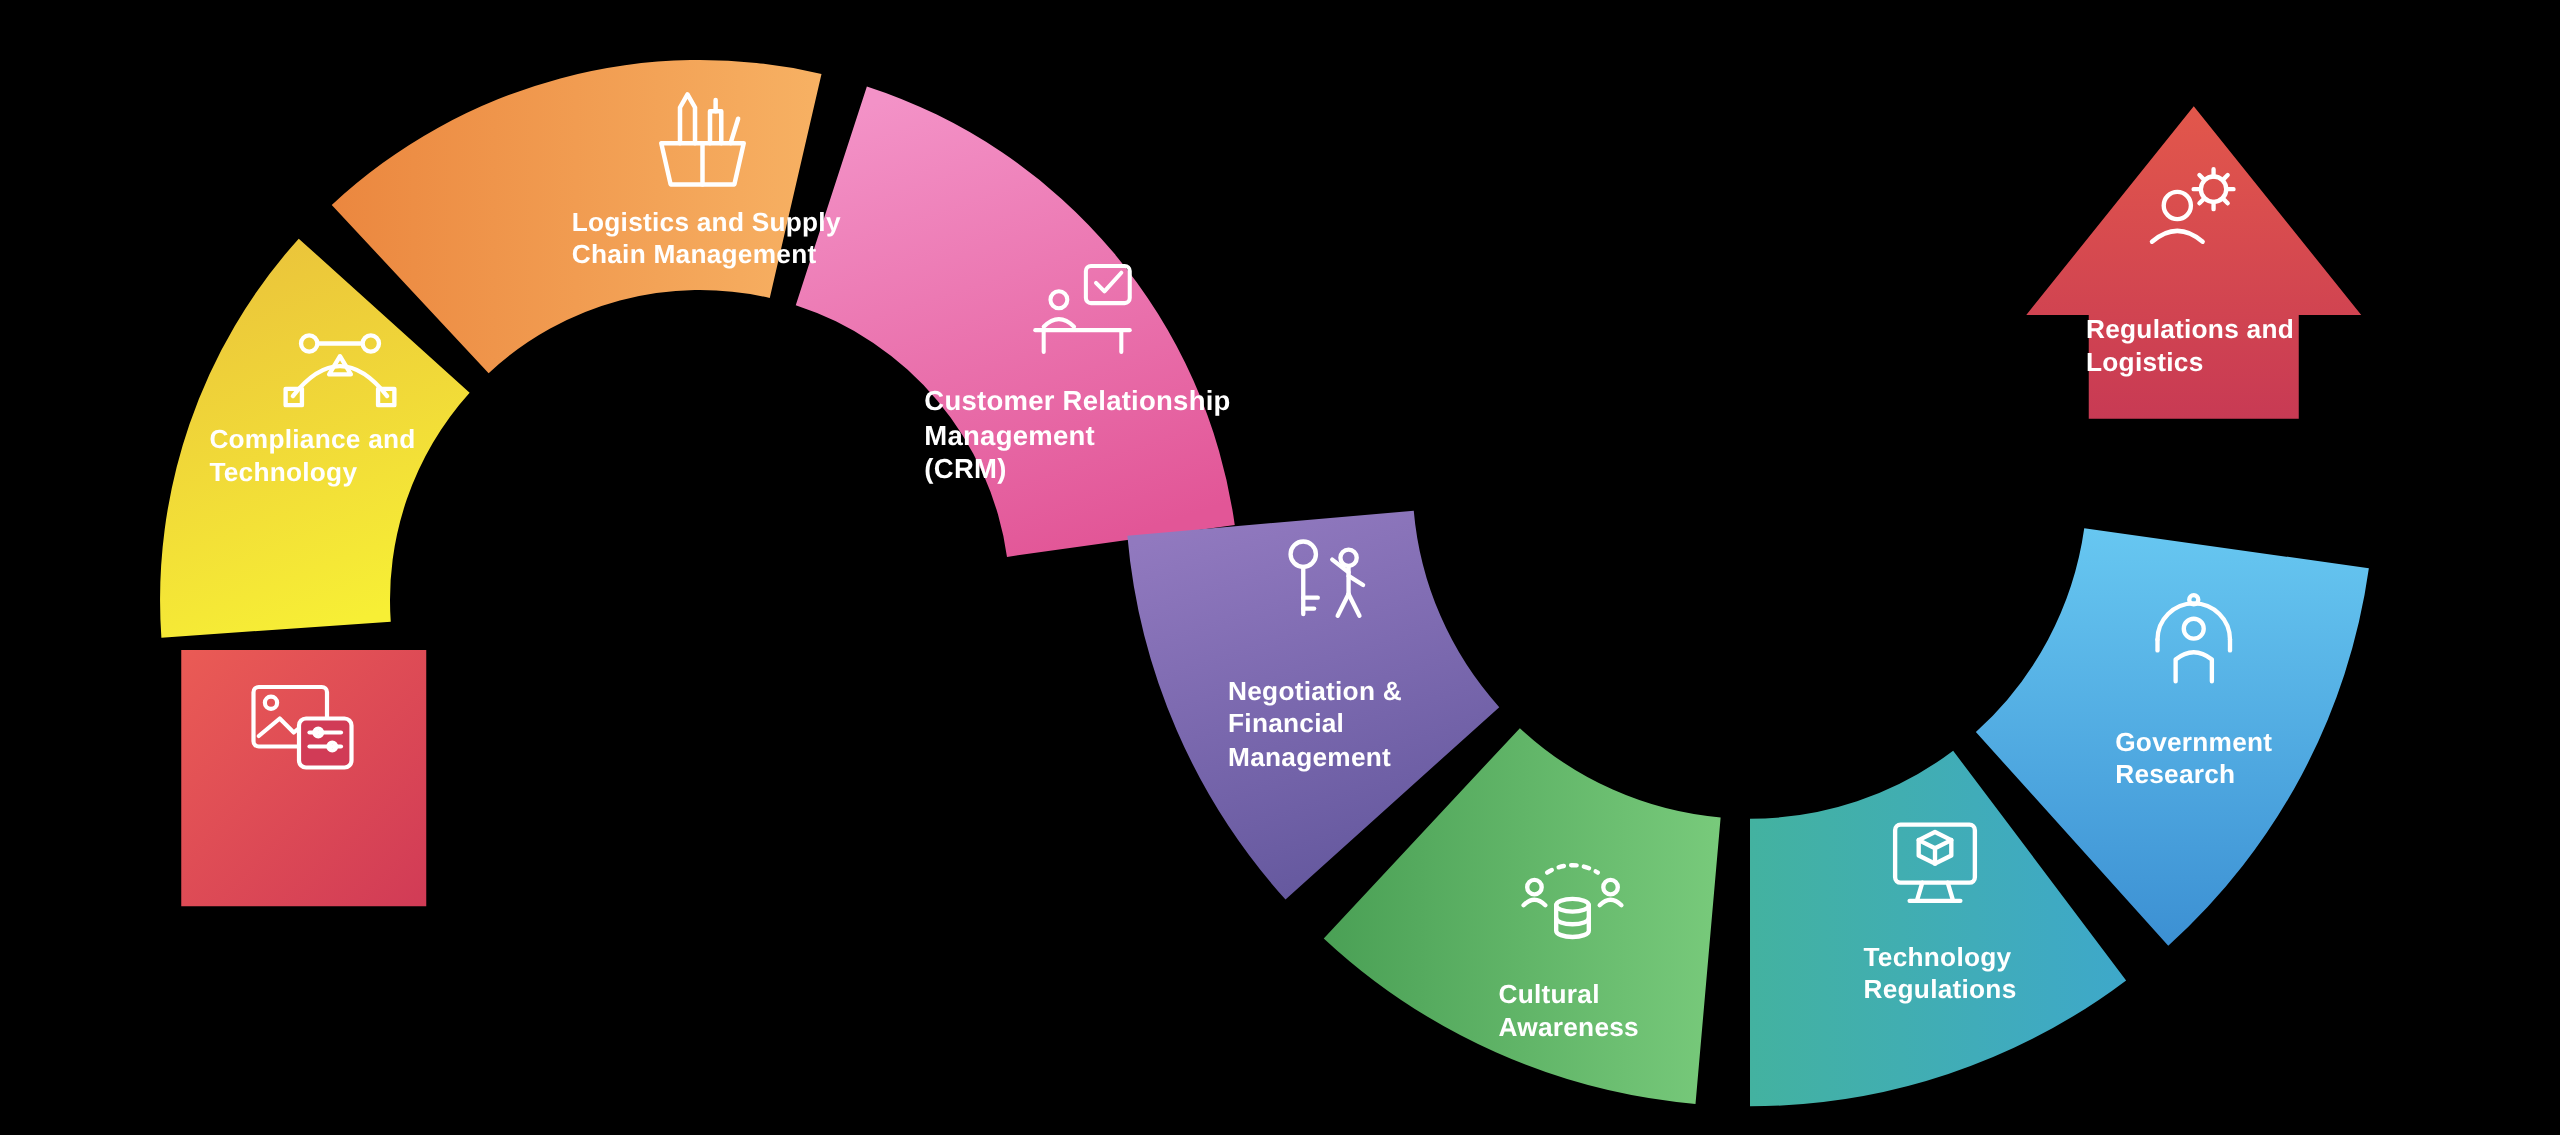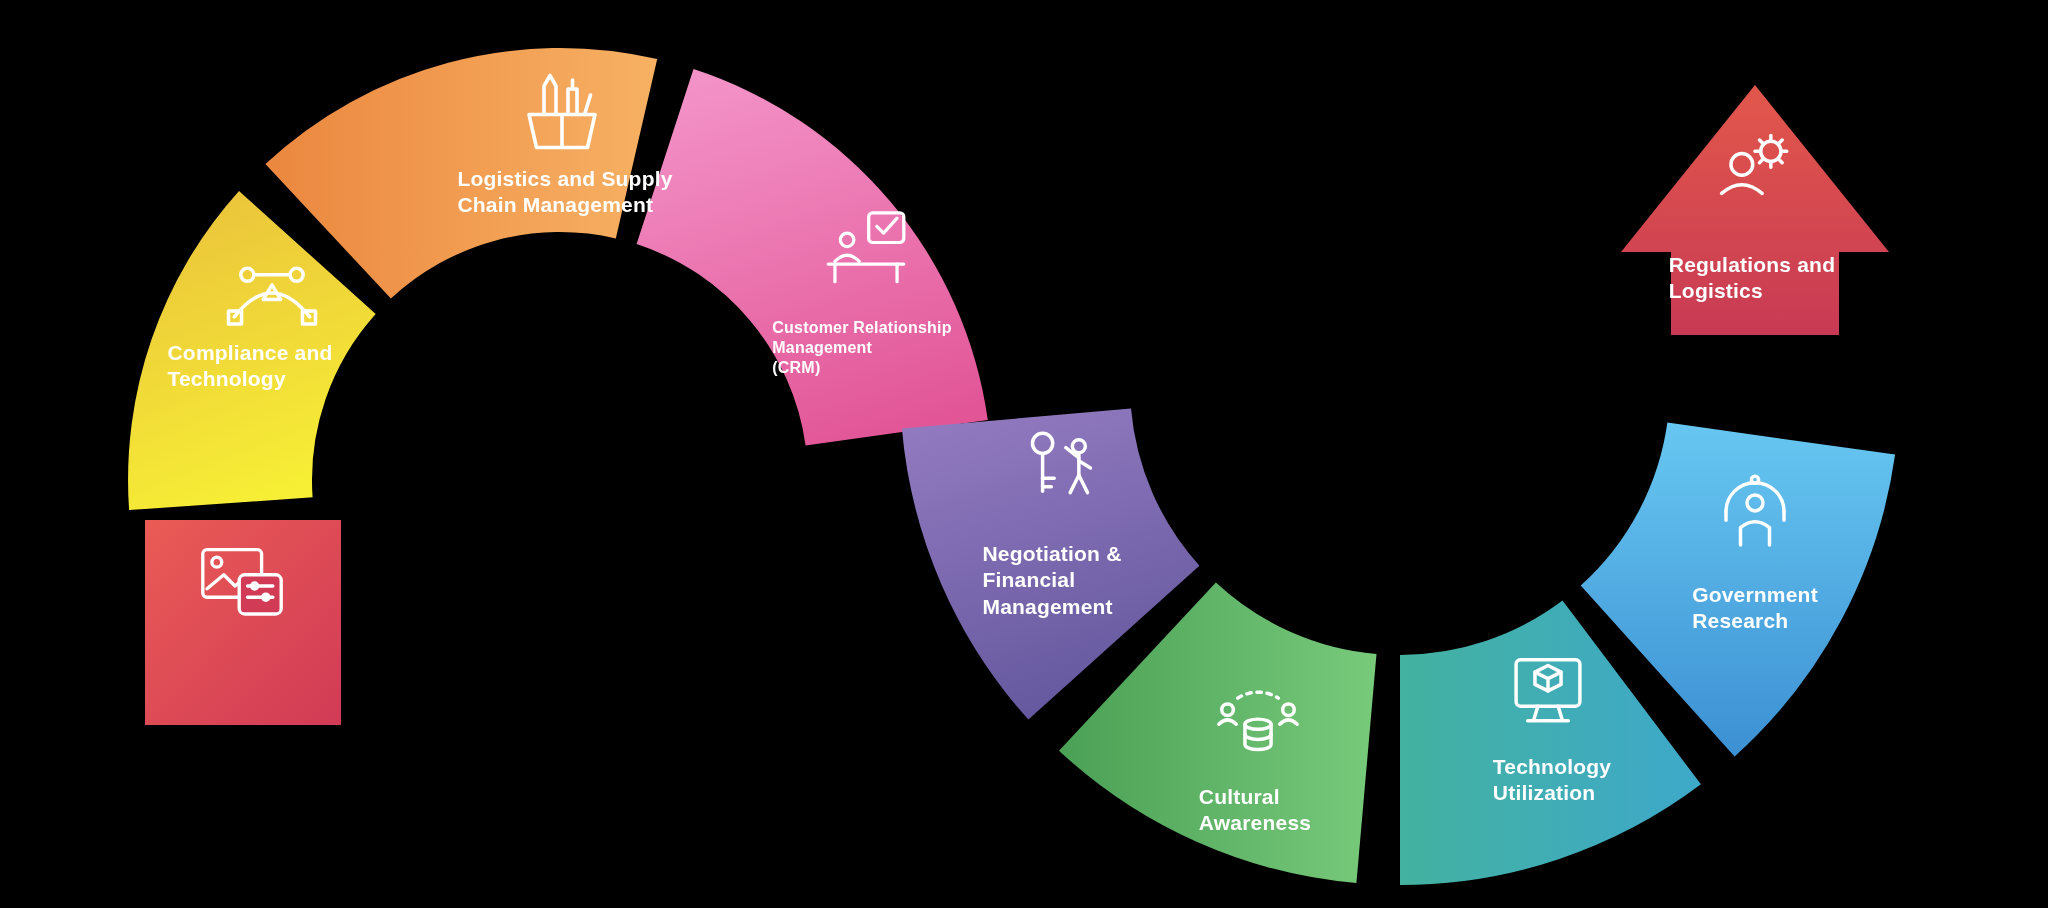--- a/index.html
+++ b/index.html
@@ -34,21 +34,21 @@
     position: absolute;
     transform: translate(-50%, -50%);
     color: #ffffff;
     font-weight: bold;
     font-size: 21px;
     line-height: 1.25;
     text-align: left;
     white-space: nowrap;
     letter-spacing: 0.2px;
   }
-  .label.small { font-size: 16px; }
+  .label.small { font-size: 22px; }
 </style>
 </head>
 <body>
 
 <div class="stage">
 
   <svg class="diagram" width="2048" height="908" viewBox="0 0 2048 908">
     <defs>
       <linearGradient id="g0" x1="0" y1="0" x2="1" y2="1">
         <stop offset="0" stop-color="#ea5b55"></stop>
@@ -217,21 +217,21 @@
     <div>Management</div>
   </div>
 
   <div class="label" style="left:1255px; top:810px">
     <div>Cultural</div>
     <div>Awareness</div>
   </div>
 
   <div class="label" style="left:1552px; top:780px">
     <div>Technology</div>
-    <div>Utilization</div>
+    <div>Regulations</div>
   </div>
 
   <div class="label" style="left:1755px; top:608px">
     <div>Government</div>
     <div>Research</div>
   </div>
 
   <div class="label" style="left:1752px; top:278px">
     <div>Regulations and</div>
     <div>Logistics</div>

